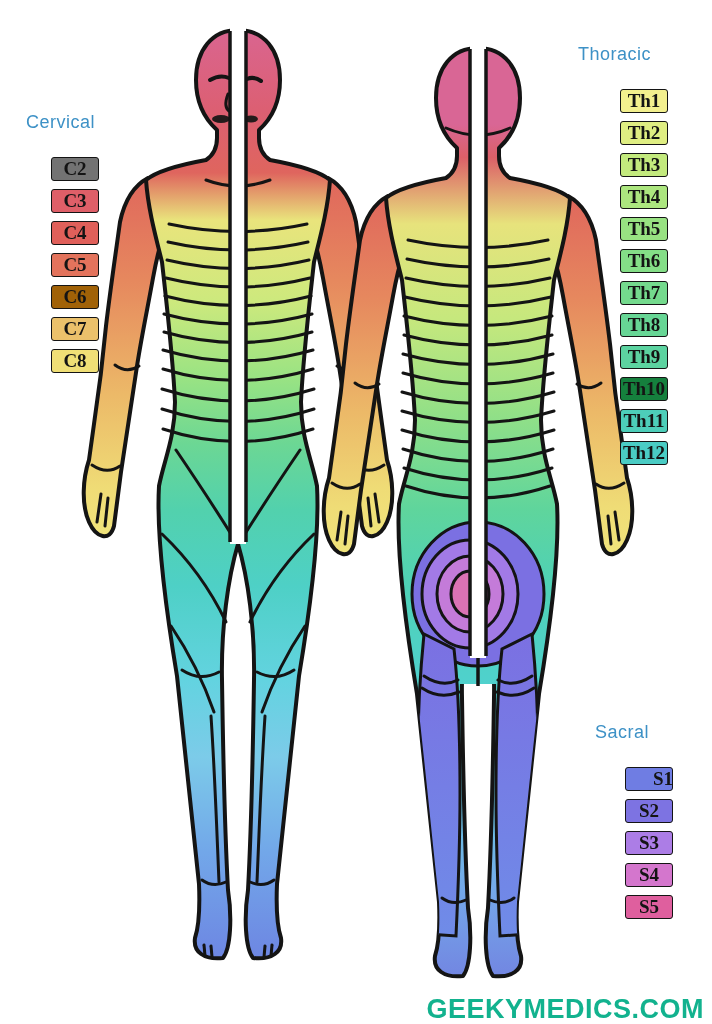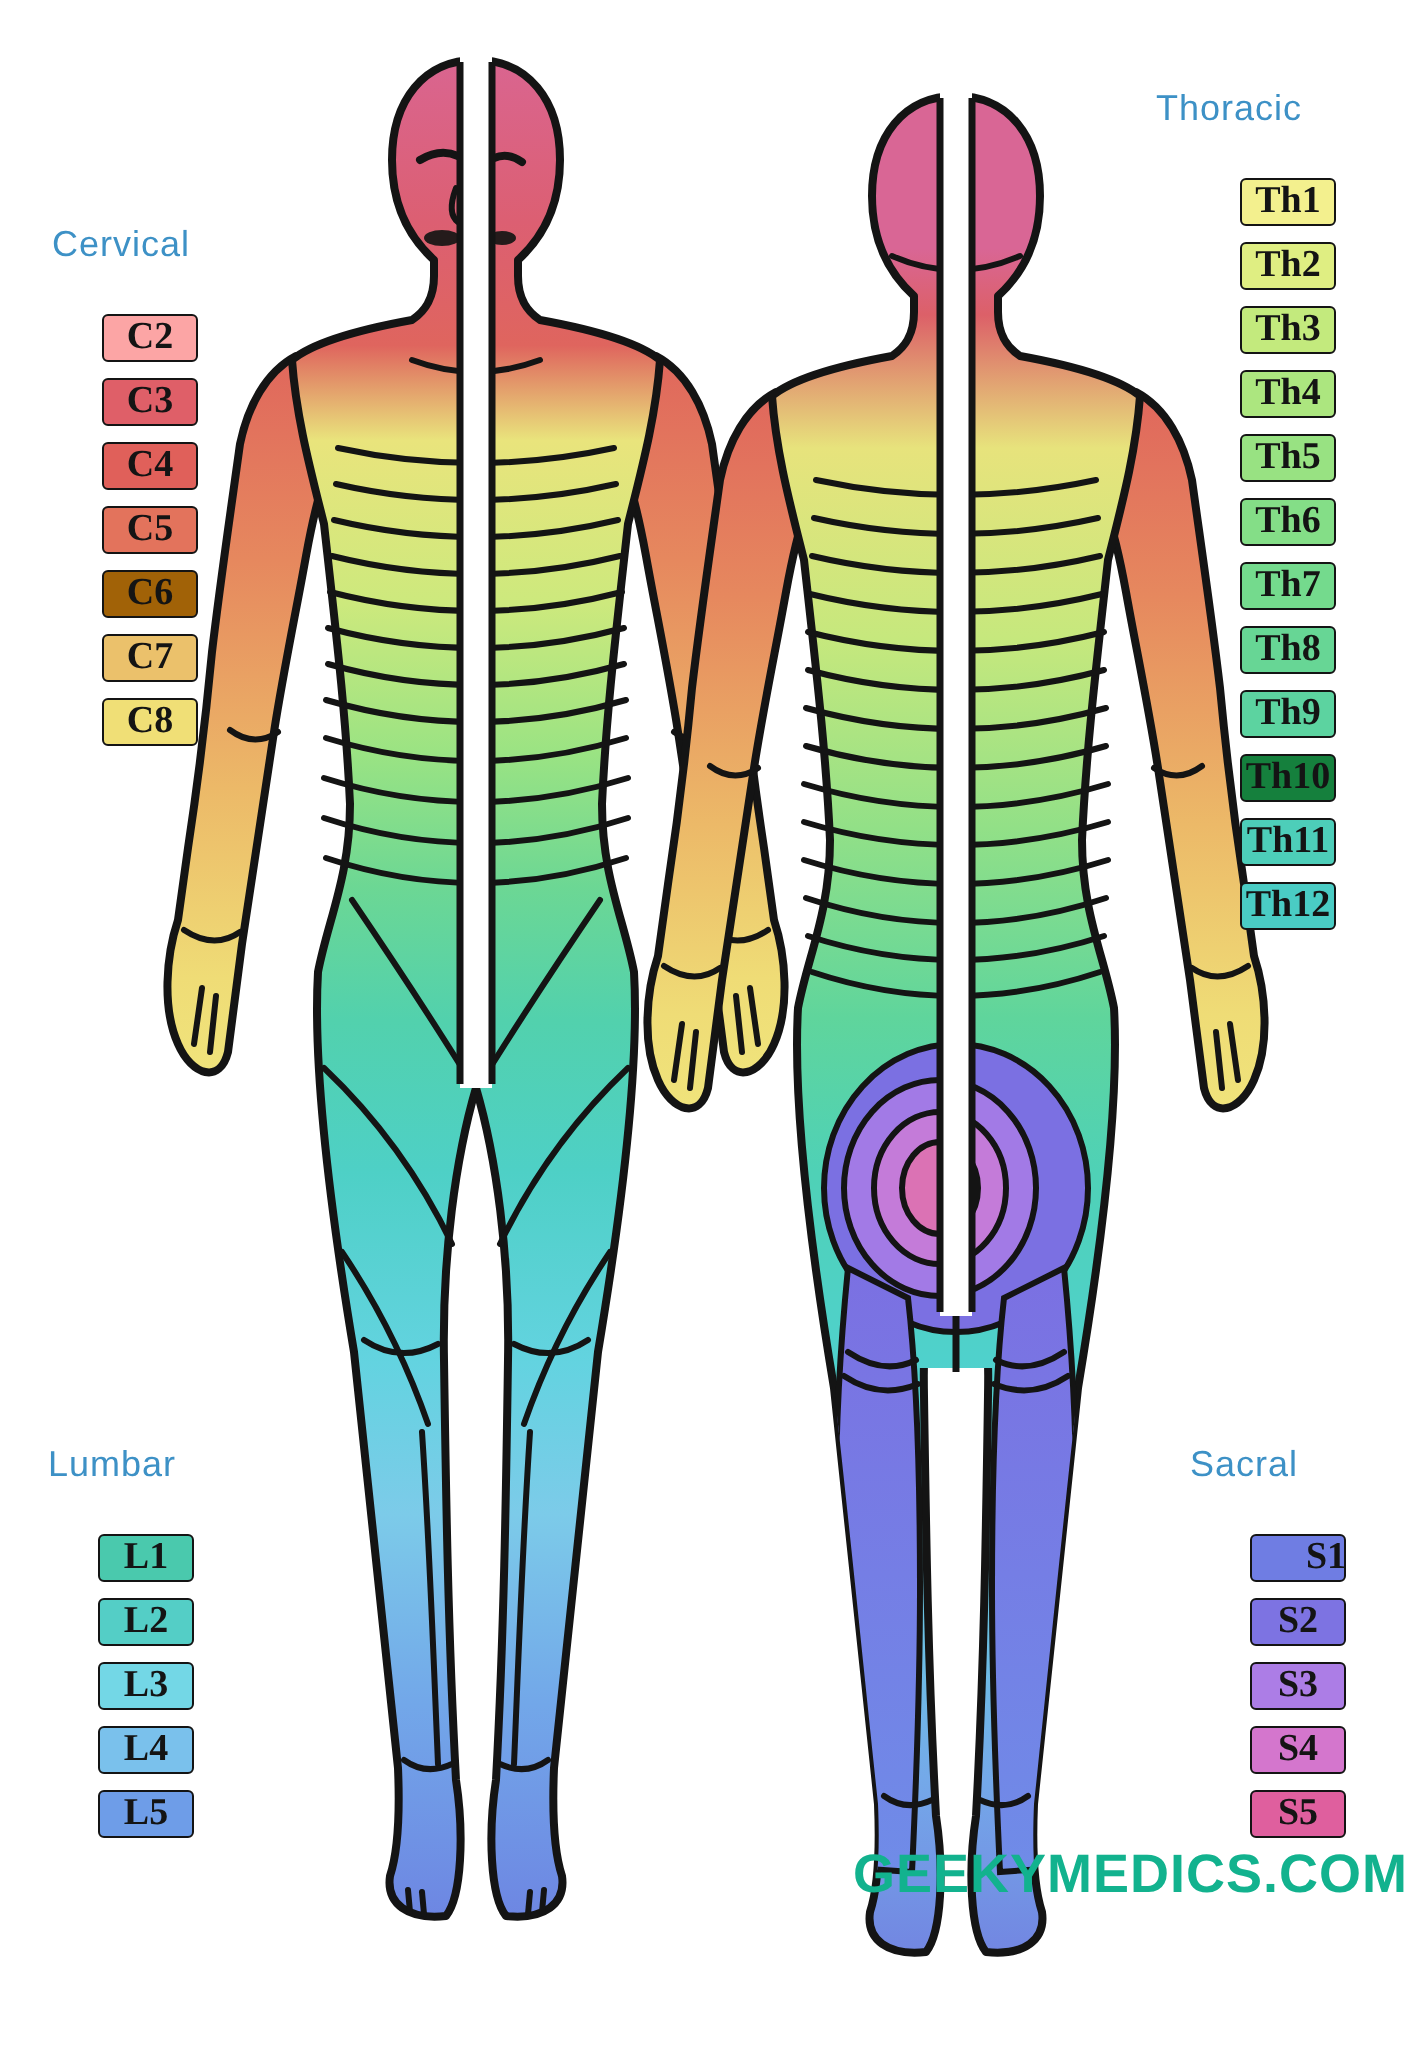--- a/index.html
+++ b/index.html
@@ -15,21 +15,21 @@
   .legend-sacral .legend-items { margin-left:30px; }
   .swatch {
     width:48px; height:24px; border:1.6px solid #141414; border-radius:3px;
     display:flex; align-items:center; justify-content:center;
   }
   .swatch-label {
     font-family:Liberation Serif, serif; font-weight:700; font-size:19px; color:#141414;
   }
   .figure-svg { position:absolute; }
   #brand {
-    position:absolute; top:922px; right:8px;
+    position:absolute; top:994px; right:8px;
     font-size:27px; font-weight:800; letter-spacing:0.5px; color:#12b28e;
   }
 </style>
 </head>
 <body>
 
 <div id="canvas">
 
   <svg class="figure-svg" style="left:78px; top:16px;" width="320" height="950" viewBox="0 0 320 950">
     <defs>
@@ -213,21 +213,21 @@
       <rect x="152" y="0" width="16" height="624" fill="#ffffff"></rect>
       <line x1="152" y1="15" x2="152" y2="622" stroke="#141414" stroke-width="3.5"></line>
       <line x1="168" y1="15" x2="168" y2="622" stroke="#141414" stroke-width="3.5"></line>
       <line x1="160" y1="624" x2="160" y2="652" stroke="#141414" stroke-width="3.5"></line>
     </g>
   </svg>
 
   <div class="legend legend-cervical" style="left:26px; top:112px;">
     <div class="legend-title" style="color: rgb(61, 145, 198);">Cervical</div>
     <div class="legend-items">
-        <div class="swatch" style="background: #fca5a5;">
+        <div class="swatch" style="background: #737373;">
           <span class="swatch-label">C2</span>
         </div>
         <div class="swatch" style="background: rgb(223, 95, 104);">
           <span class="swatch-label">C3</span>
         </div>
         <div class="swatch" style="background: rgb(224, 96, 90);">
           <span class="swatch-label">C4</span>
         </div>
         <div class="swatch" style="background: rgb(227, 115, 92);">
           <span class="swatch-label">C5</span>
@@ -279,40 +279,20 @@
         </div>
         <div class="swatch" style="background: rgb(77, 206, 185);">
           <span class="swatch-label">Th11</span>
         </div>
         <div class="swatch" style="background: rgb(74, 204, 196);">
           <span class="swatch-label">Th12</span>
         </div>
       </div>
   </div>
 
-  <div class="legend legend-lumbar" style="left:24px; top:722px;">
-    <div class="legend-title" style="color: rgb(61, 145, 198);">Lumbar</div>
-    <div class="legend-items">
-        <div class="swatch" style="background: rgb(74, 201, 173);">
-          <span class="swatch-label">L1</span>
-        </div>
-        <div class="swatch" style="background: rgb(84, 206, 198);">
-          <span class="swatch-label">L2</span>
-        </div>
-        <div class="swatch" style="background: rgb(115, 215, 230);">
-          <span class="swatch-label">L3</span>
-        </div>
-        <div class="swatch" style="background: rgb(122, 193, 236);">
-          <span class="swatch-label">L4</span>
-        </div>
-        <div class="swatch" style="background: rgb(110, 157, 232);">
-          <span class="swatch-label">L5</span>
-        </div>
-      </div>
-  </div>
 
   <div class="legend legend-sacral" style="left:595px; top:722px;">
     <div class="legend-title" style="color: rgb(61, 145, 198);">Sacral</div>
     <div class="legend-items">
         <div class="swatch" style="background: rgb(111, 125, 227); padding-left: 28px;">
           <span class="swatch-label">S1</span>
         </div>
         <div class="swatch" style="background: rgb(125, 115, 226);">
           <span class="swatch-label">S2</span>
         </div>

